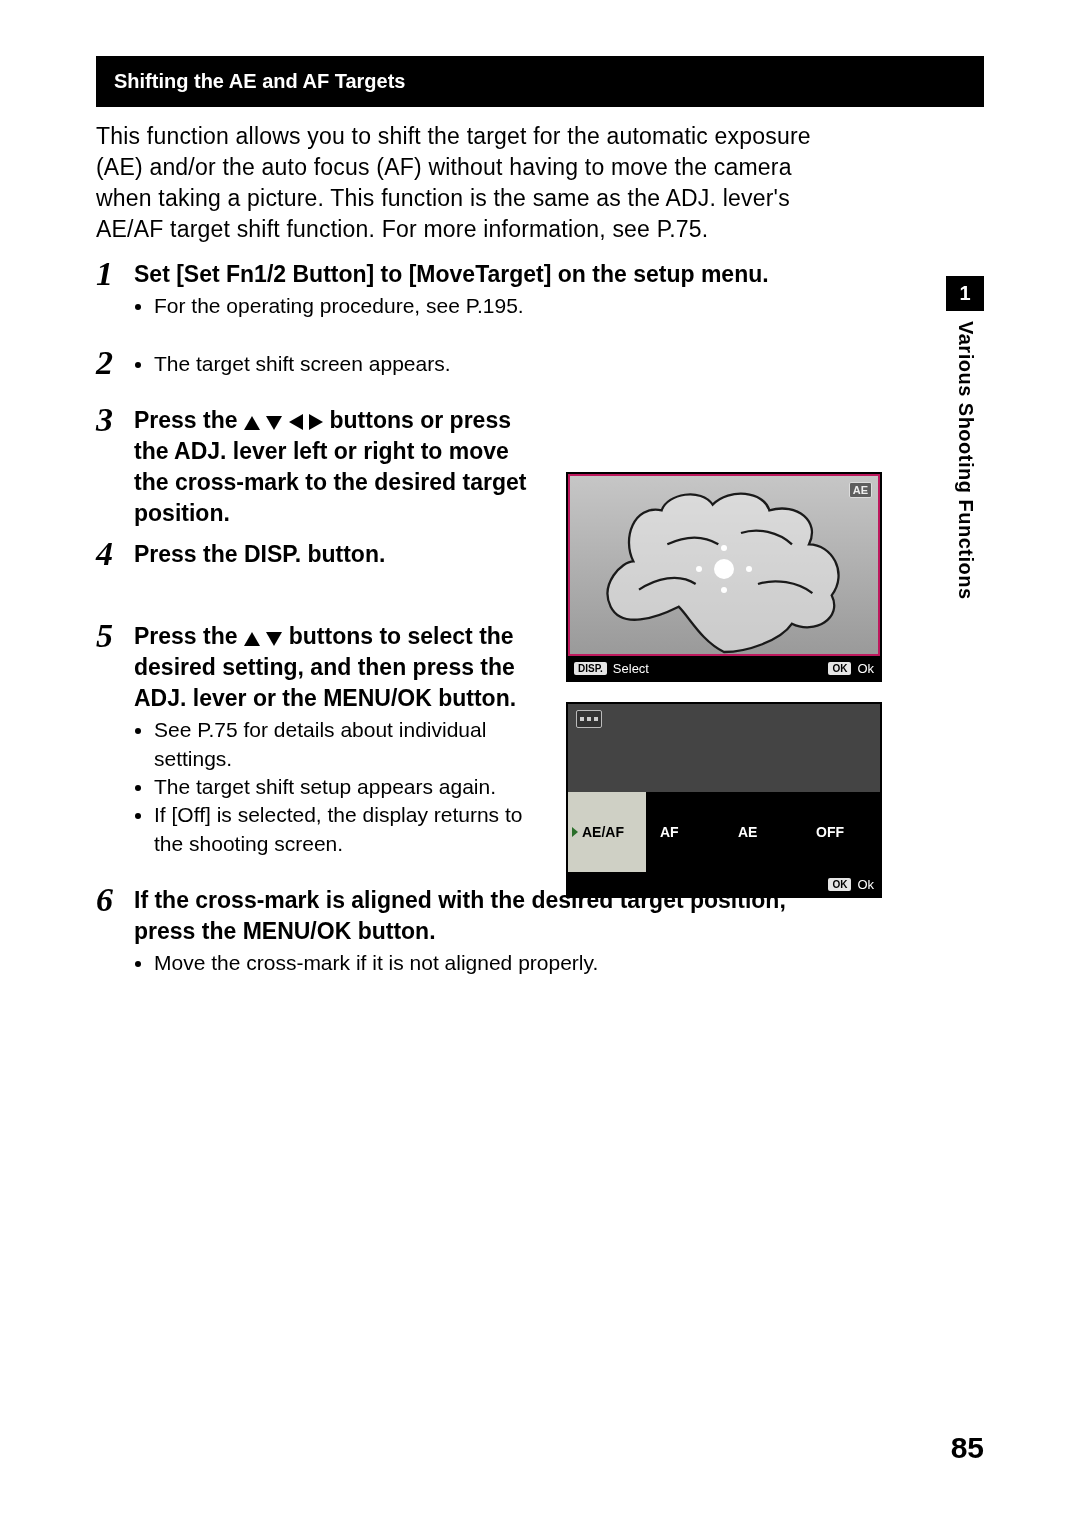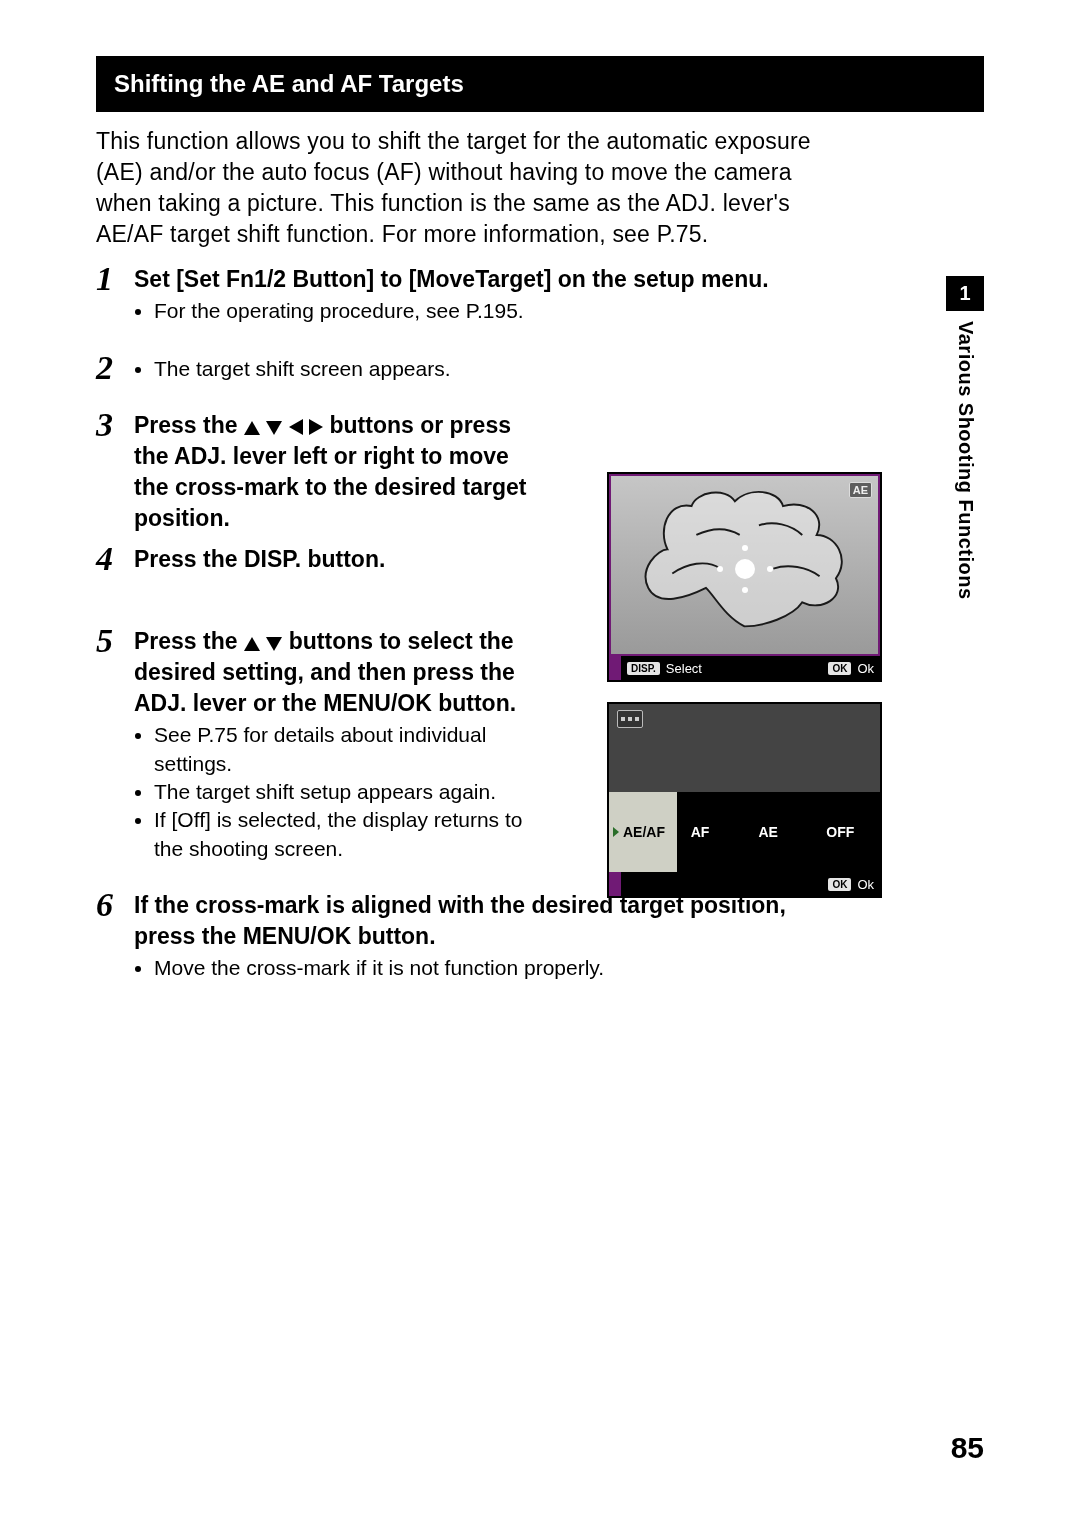--- a/index.html
+++ b/index.html
@@ -13,21 +13,21 @@
     width: 1080px;
     height: 1521px;
     position: relative;
     box-sizing: border-box;
     padding: 56px 96px 56px 96px;
   }
   .section-title {
     background: #000;
     color: #fff;
     font-weight: bold;
-    font-size: 24px;
+    font-size: 20px;
     padding: 14px 18px;
     margin-bottom: 14px;
   }
   .intro {
     font-size: 23px;
     line-height: 1.35;
     letter-spacing: 0.2px;
     margin-bottom: 14px;
     max-width: 740px;
   }
@@ -77,23 +77,23 @@
   }
   .arrow.up    { border-left: 8px solid transparent; border-right: 8px solid transparent; border-bottom: 14px solid #000; }
   .arrow.down  { border-left: 8px solid transparent; border-right: 8px solid transparent; border-top: 14px solid #000; }
   .arrow.left  { border-top: 8px solid transparent; border-bottom: 8px solid transparent; border-right: 14px solid #000; }
   .arrow.right { border-top: 8px solid transparent; border-bottom: 8px solid transparent; border-left: 14px solid #000; }
 
   
   .figure {
     position: absolute;
     right: 198px;
-    width: 275px;
+    width: 316px;
     border: 2px solid #000;
-    background: #701a75;
+    background: #be185d;
     box-sizing: border-box;
   }
   .figure1 { top: 472px; height: 210px; }
   .figure2 { top: 702px; height: 196px; }
 
   .fig1-content {
     position: absolute;
     top: 2px; left: 2px; right: 2px; bottom: 26px;
     background: linear-gradient(180deg, #c6c6c6, #9a9a9a);
     overflow: hidden;
@@ -131,21 +131,21 @@
       0 21px 0 -7px #fff,
       -25px 0 0 -7px #fff,
       25px 0 0 -7px #fff;
     border-radius: 50%;
     background: #fff;
   }
   .squiggle { stroke:#1a1a1a; stroke-width:2; fill:rgba(235,235,235,0.6); }
 
   .fig-bottombar {
     position: absolute;
-    left: 12px; right: 0; bottom: 0;
+    left: 0; right: 0; bottom: 0;
     height: 24px;
     background: #000;
     color: #fff;
     font-size: 13px;
     display: flex;
     align-items: center;
     padding: 0 6px;
     box-sizing: border-box;
     gap: 6px;
   }
@@ -316,21 +316,21 @@
           <li>If [Off] is selected, the display returns to the shooting screen.</li>
         </ul>
       </div>
     </div>
 
     <div class="step">
       <div class="step-num">6</div>
       <div class="step-body">
         <div class="step-heading">If the cross-mark is aligned with the desired target position, press the MENU/OK button.</div>
         <ul class="bullets">
-          <li>Move the cross-mark if it is not function properly.</li>
+          <li>Move the cross-mark if it is not aligned properly.</li>
         </ul>
       </div>
     </div>
 
   </div>
 
   <div class="figure figure1">
     <div class="fig1-content">
       <svg class="fig1-flower" viewBox="0 0 240 160" preserveAspectRatio="none">
         <path class="squiggle" d="M120 150 C 100 140, 90 120, 80 110 C 60 120, 30 130, 20 110 C 10 90, 30 70, 40 70 C 30 50, 40 20, 65 25 C 70 10, 100 5, 110 20 C 125 5, 155 8, 160 25 C 185 18, 205 35, 195 55 C 215 55, 230 80, 215 100 C 225 120, 200 135, 180 125 C 170 140, 140 150, 120 150 Z"></path>

